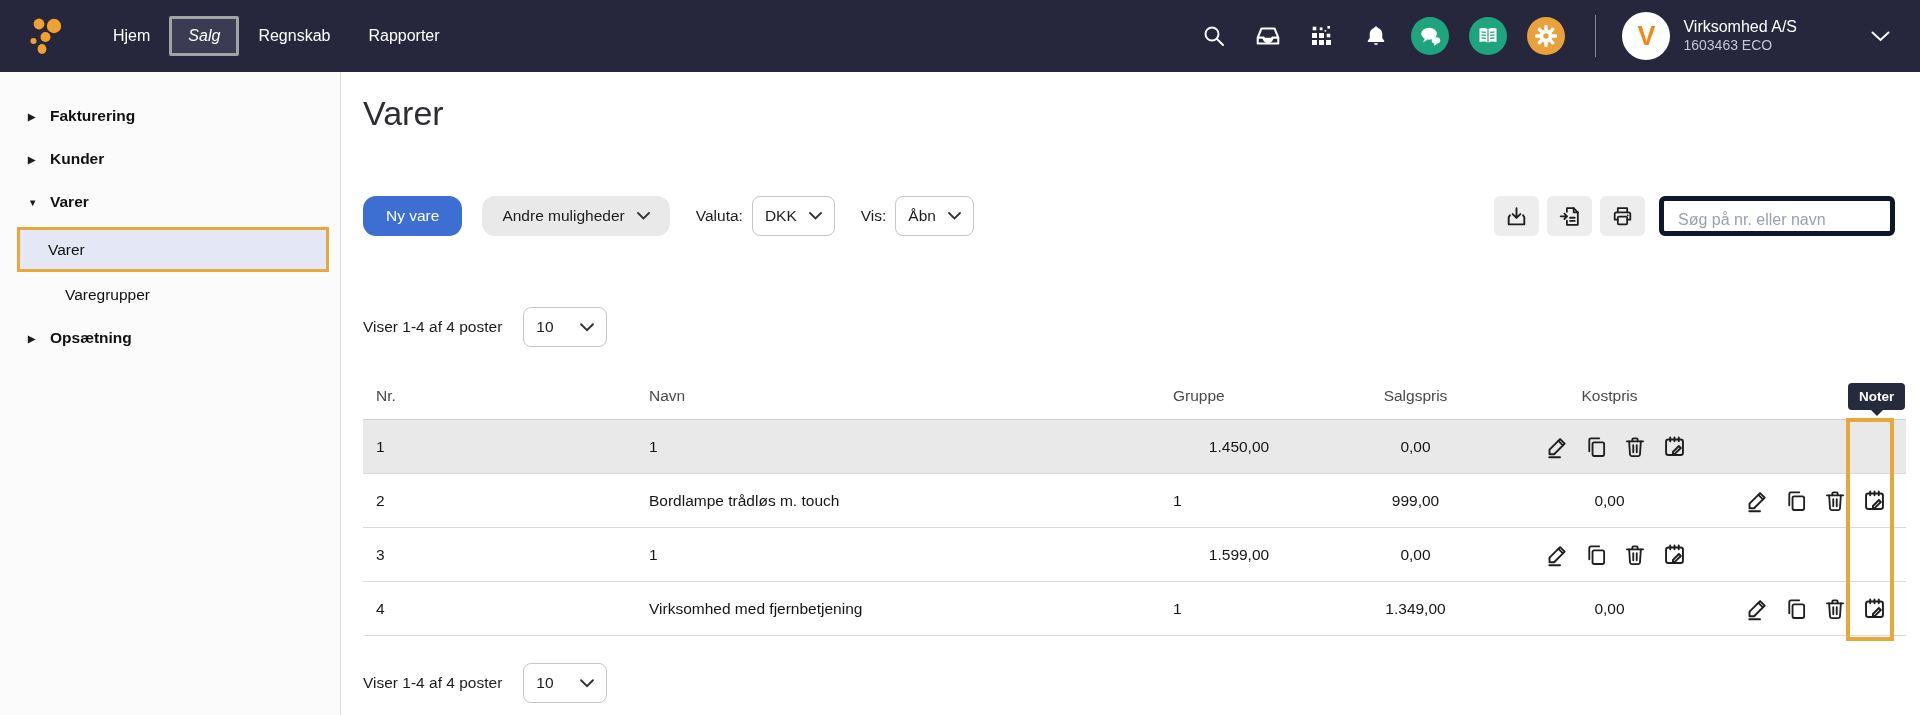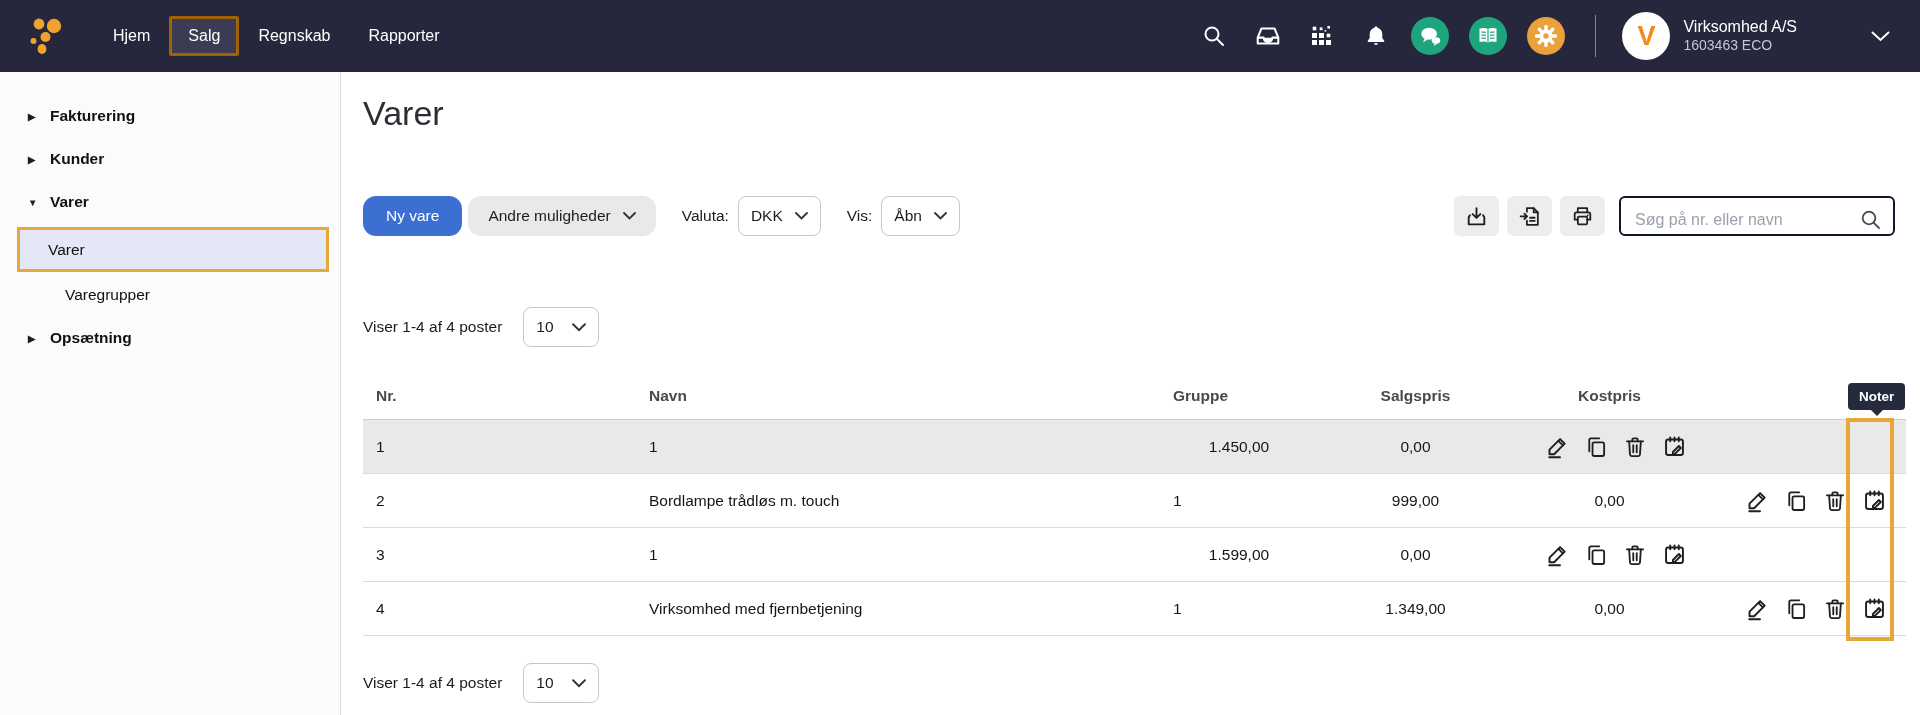--- a/index.html
+++ b/index.html
@@ -5,21 +5,21 @@
   * { margin:0; padding:0; box-sizing:border-box; }
   html,body { width:1920px; height:715px; overflow:hidden; }
   body { font-family:"Liberation Sans", sans-serif; background:#fff; color:#1c1c1c; }
 
   
   .topnav { position:absolute; left:0; top:0; width:1920px; height:72px;
             background:#26263c; display:flex; align-items:center; padding:0 30px 0 26px; z-index:50; }
   .logo { width:40px; height:44px; flex:0 0 auto; margin-right:28px; }
   .nav-menu { display:flex; align-items:center; height:100%; }
   .nav-item { color:#fff; font-size:16px; padding:11px 19px; cursor:pointer; border-radius:2px; white-space:nowrap; }
-  .nav-item.active { background:#3b3b54; border:3px solid #a16207; padding:8px 16px; }
+  .nav-item.active { background:#3b3b54; border:3px solid #a3a3a3; padding:8px 16px;font-style:italic; }
   .nav-right { margin-left:auto; display:flex; align-items:center; }
   .nav-icon-btn { width:30px; height:30px; display:flex; align-items:center; justify-content:center;
                   margin-left:24px; cursor:pointer; }
   .nav-circle { width:38px; height:38px; border-radius:50%; display:flex; align-items:center;
                 justify-content:center; margin-left:20px; cursor:pointer; }
   .nav-circle.green { background:#1FA57E; }
   .nav-circle.orange { background:#E9A13B; }
   .nav-divider { width:1px; height:42px; background:rgba(255,255,255,.45); margin:0 26px 0 30px; }
   .avatar { width:48px; height:48px; border-radius:50%; background:#fff; display:flex; align-items:center;
             justify-content:center; font-weight:800; font-size:27px; color:#F28A1A; cursor:pointer; }
@@ -41,45 +41,45 @@
 
   
   .main { position:absolute; left:342px; top:72px; right:0; bottom:0; background:#fff;
           padding:0 14px 0 21px; }
   .page-title { margin-top:22px; font-size:34px; font-weight:400; color:#2d2d34; }
 
   .toolbar { margin-top:63px; display:flex; align-items:center; height:40px; }
   .btn { height:40px; display:inline-flex; align-items:center; border-radius:13px; font-size:15.5px;
          cursor:pointer; border:none; font-family:inherit; }
   .btn-primary { background:#3C6FD1; color:#fff; padding:0 23px; }
-  .btn-gray { background:#E9E9E9; color:#1c1c1c; padding:0 20px; margin-left:6px; }
+  .btn-gray { background:#E9E9E9; color:#1c1c1c; padding:0 20px; margin-left:20px; }
   .field-label { font-size:15.5px; margin-left:26px; color:#1c1c1c; }
   .select { height:40px; background:#fff; border:1px solid #c6c6c6; border-radius:8px;
             display:inline-flex; align-items:center; padding:0 12px; font-size:15.5px;
             margin-left:9px; cursor:pointer; color:#1c1c1c; }
   .chev { margin-left:12px; display:inline-flex; }
   .tool-right { margin-left:auto; display:flex; align-items:center; }
   .icon-btn { width:45px; height:40px; background:#EDEDED; border-radius:6px; display:flex;
               align-items:center; justify-content:center; margin-left:8px; cursor:pointer; border:none; }
-  .search-box { width:276px; height:40px; border:2px solid #0f172a; border-radius:6px; display:flex;
+  .search-box { width:236px; height:40px; border:5px solid #0f172a; border-radius:6px; display:flex;
                 align-items:center; margin-left:14px; margin-right:11px; padding:8px 10px 0 14px; background:#fff; }
   .search-box input { flex:1; border:none; outline:none; font-size:16px; font-family:inherit;
                       color:#333; background:transparent; }
   .search-box input::placeholder { color:#9aa1ab; }
 
   .pager { display:flex; align-items:center; height:40px; }
   .pager.top { margin-top:71px; }
   .pager.bottom { margin-top:27px; }
   .pager-text { font-size:15.5px; color:#1c1c1c; }
-  .pager .select { width:76px; margin-left:21px; justify-content:space-between; }
+  .pager .select { width:84px; margin-left:21px; justify-content:space-between; }
 
   
   .table-wrap { position:relative; margin-top:26px; }
   .thead, .trow { display:grid; grid-template-columns:273px 524px 158px 195px 193px 1fr; align-items:center; }
-  .thead { height:47px; border-bottom:1px solid #cfcfcf; font-weight:bold; font-size:15.5px; color:#4a4a4a; }
+  .thead { height:47px; border-bottom:1px solid #cfcfcf; font-weight:normal; font-size:15.5px; color:#4a4a4a; }
   .trow { height:54px; border-bottom:1px solid #dadada; font-size:15.5px; color:#161616; }
   .trow.hovered { background:#E9E9E9; }
   .cell-l { padding-left:13px; text-align:left; }
   .cell-r { text-align:center; }
   .cell-actions { display:flex; align-items:center; justify-content:flex-end; padding-right:17px; }
   .act { width:30px; height:30px; display:flex; align-items:center; justify-content:center;
          margin-left:9px; cursor:pointer; background:none; border:none; }
 
   .notes-highlight { position:absolute; left:1483px; top:45px; width:48px; height:223px;
                      border:4px solid #E9A63A; pointer-events:none; z-index:5; }

